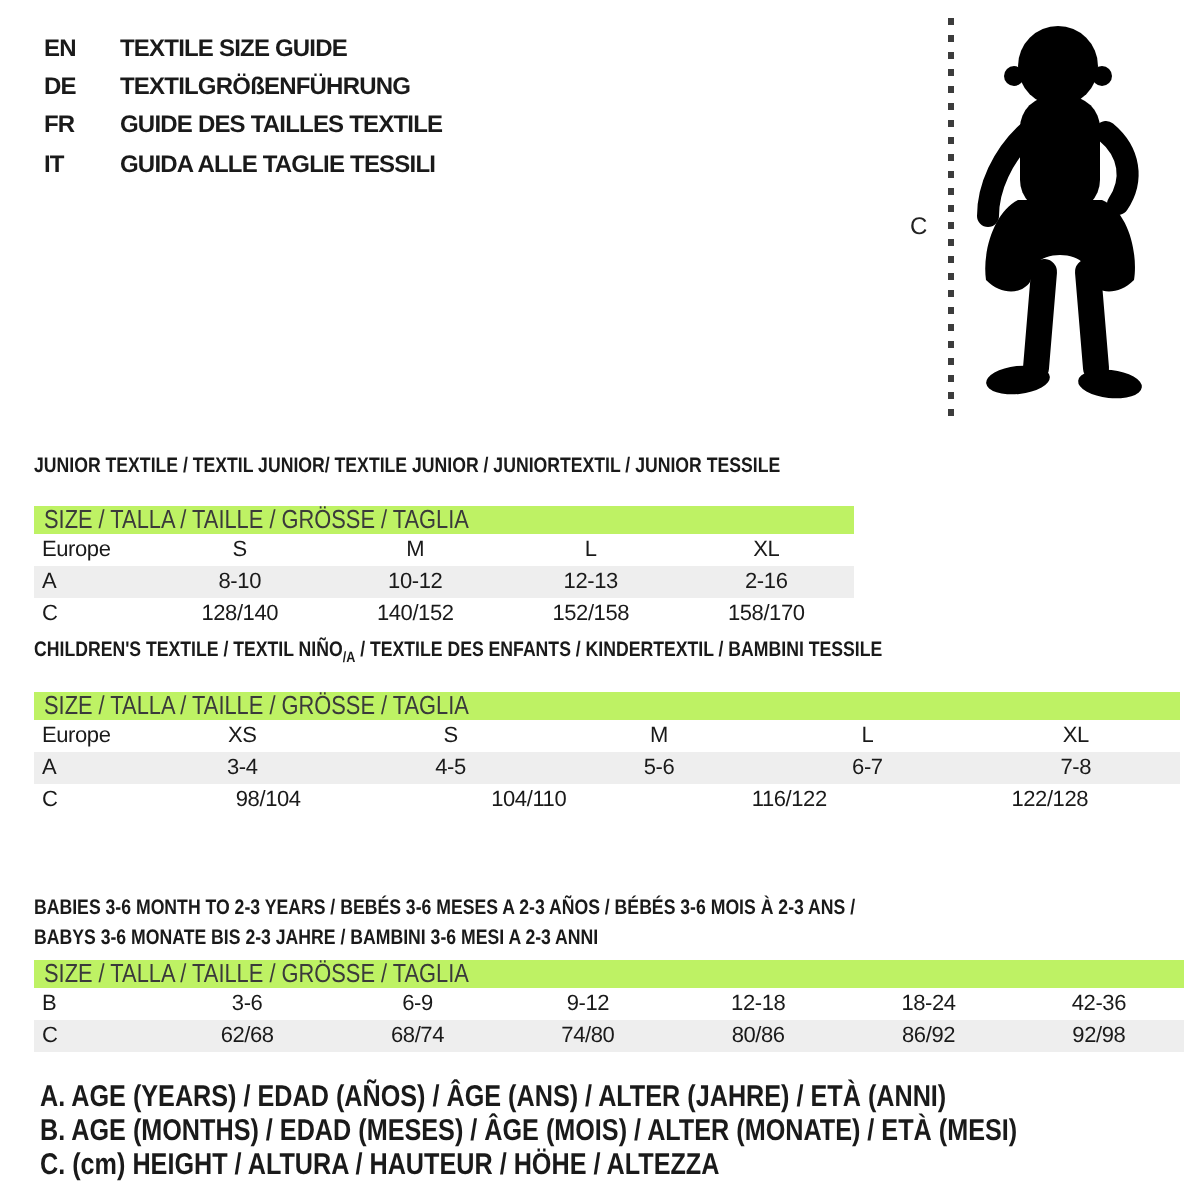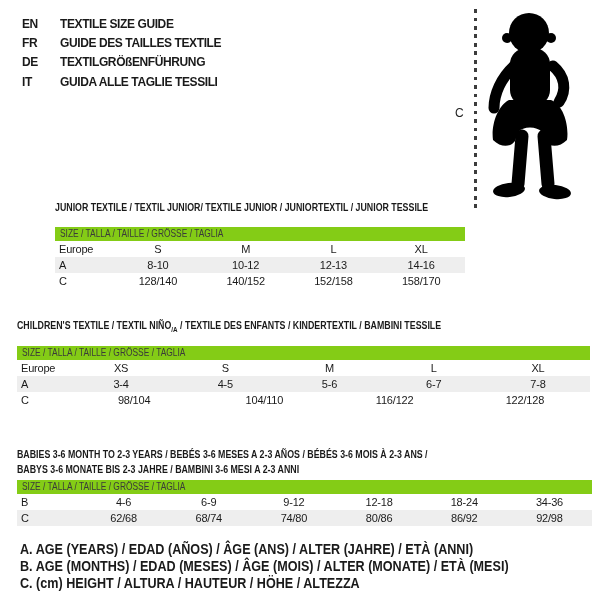--- a/index.html
+++ b/index.html
@@ -15,33 +15,33 @@
   .fig-line{position:absolute;left:474px;top:9px;width:3px;height:202px;
             background:repeating-linear-gradient(to bottom,#3c3c3c 0 3.5px,transparent 3.5px 8.5px);}
   .fig-label{position:absolute;left:455px;top:106px;font-size:12px;color:#222;}
   .baby{position:absolute;left:481px;top:8px;}
 
   
   .cond{display:inline-block;transform:scaleX(0.84);transform-origin:0 50%;white-space:nowrap;}
 
   
   .sec{position:absolute;left:17px;}
-  .sec-junior{top:201px;margin-left:38px;}
+  .sec-junior{top:227px;}
   .sec-children{top:319px;}
   .sec-babies{top:447px;}
   .sec h2{margin:0;font-size:10.5px;line-height:13px;font-weight:bold;white-space:nowrap;letter-spacing:0;}
   .sec-babies h2{line-height:15px;}
   .sec h2 sub{font-size:7.5px;}
 
   .tbl{position:absolute;left:0;}
   .sec-junior .tbl{top:26px;width:410px;}
   .sec-children .tbl{top:27px;width:573px;}
   .sec-babies .tbl{top:33px;width:575px;}
 
-  .bar{height:14px;line-height:14px;background:#84cc16;color:#3a3a3a;font-size:10px;padding-left:5px;}
+  .bar{height:14px;line-height:14px;background:#bef264;color:#3a3a3a;font-size:13px;padding-left:5px;}
   .row{display:flex;height:16px;line-height:16px;font-size:11px;letter-spacing:-0.2px;}
   .row.alt{background:#eeeeee;}
   .lbl{flex:0 0 55px;width:55px;padding-left:4px;text-align:left;}
   .sec-children .lbl{flex-basis:48px;width:48px;}
   .sec-babies .lbl{flex-basis:60px;width:60px;}
   .cell{flex:1;text-align:center;}
 
   
   .notes{position:absolute;left:20px;top:540px;}
   .note{font-size:15px;font-weight:bold;line-height:17px;white-space:nowrap;}
@@ -50,26 +50,26 @@
 <body>
 
 <div class="page">
 
   <div class="langs">
     <div class="lang-row">
       <span class="lang-code">EN</span>
       <span class="lang-title">TEXTILE SIZE GUIDE</span>
     </div>
     <div class="lang-row">
+      <span class="lang-code">DE</span>
+      <span class="lang-title">TEXTILGRÖßENFÜHRUNG</span>
+    </div>
+    <div class="lang-row">
       <span class="lang-code">FR</span>
       <span class="lang-title">GUIDE DES TAILLES TEXTILE</span>
-    </div>
-    <div class="lang-row">
-      <span class="lang-code">DE</span>
-      <span class="lang-title">TEXTILGRÖßENFÜHRUNG</span>
     </div>
     <div class="lang-row">
       <span class="lang-code">IT</span>
       <span class="lang-title">GUIDA ALLE TAGLIE TESSILI</span>
     </div>
   </div>
 
   <div class="fig-line"></div>
   <div class="fig-label">C</div>
   <svg class="baby" width="110" height="200" viewBox="0 0 110 200" aria-hidden="true">
@@ -99,21 +99,21 @@
         <span class="cell">S</span>
         <span class="cell">M</span>
         <span class="cell">L</span>
         <span class="cell">XL</span>
       </div>
       <div class="row alt">
         <span class="lbl">A</span>
         <span class="cell">8-10</span>
         <span class="cell">10-12</span>
         <span class="cell">12-13</span>
-        <span class="cell">14-16</span>
+        <span class="cell">2-16</span>
       </div>
       <div class="row">
         <span class="lbl">C</span>
         <span class="cell">128/140</span>
         <span class="cell">140/152</span>
         <span class="cell">152/158</span>
         <span class="cell">158/170</span>
       </div>
     </div>
   </div>
@@ -150,26 +150,26 @@
 
   <div class="sec sec-babies">
     <h2>
       <span class="cond">BABIES 3-6 MONTH TO 2-3 YEARS / BEBÉS 3-6 MESES A 2-3 AÑOS / BÉBÉS 3-6 MOIS À 2-3 ANS /</span><br>
       <span class="cond">BABYS 3-6 MONATE BIS 2-3 JAHRE / BAMBINI 3-6 MESI A 2-3 ANNI</span>
     </h2>
     <div class="tbl">
       <div class="bar"><span class="cond">SIZE / TALLA / TAILLE / GRÖSSE / TAGLIA</span></div>
       <div class="row">
         <span class="lbl">B</span>
-        <span class="cell">4-6</span>
+        <span class="cell">3-6</span>
         <span class="cell">6-9</span>
         <span class="cell">9-12</span>
         <span class="cell">12-18</span>
         <span class="cell">18-24</span>
-        <span class="cell">34-36</span>
+        <span class="cell">42-36</span>
       </div>
       <div class="row alt">
         <span class="lbl">C</span>
         <span class="cell">62/68</span>
         <span class="cell">68/74</span>
         <span class="cell">74/80</span>
         <span class="cell">80/86</span>
         <span class="cell">86/92</span>
         <span class="cell">92/98</span>
       </div>

